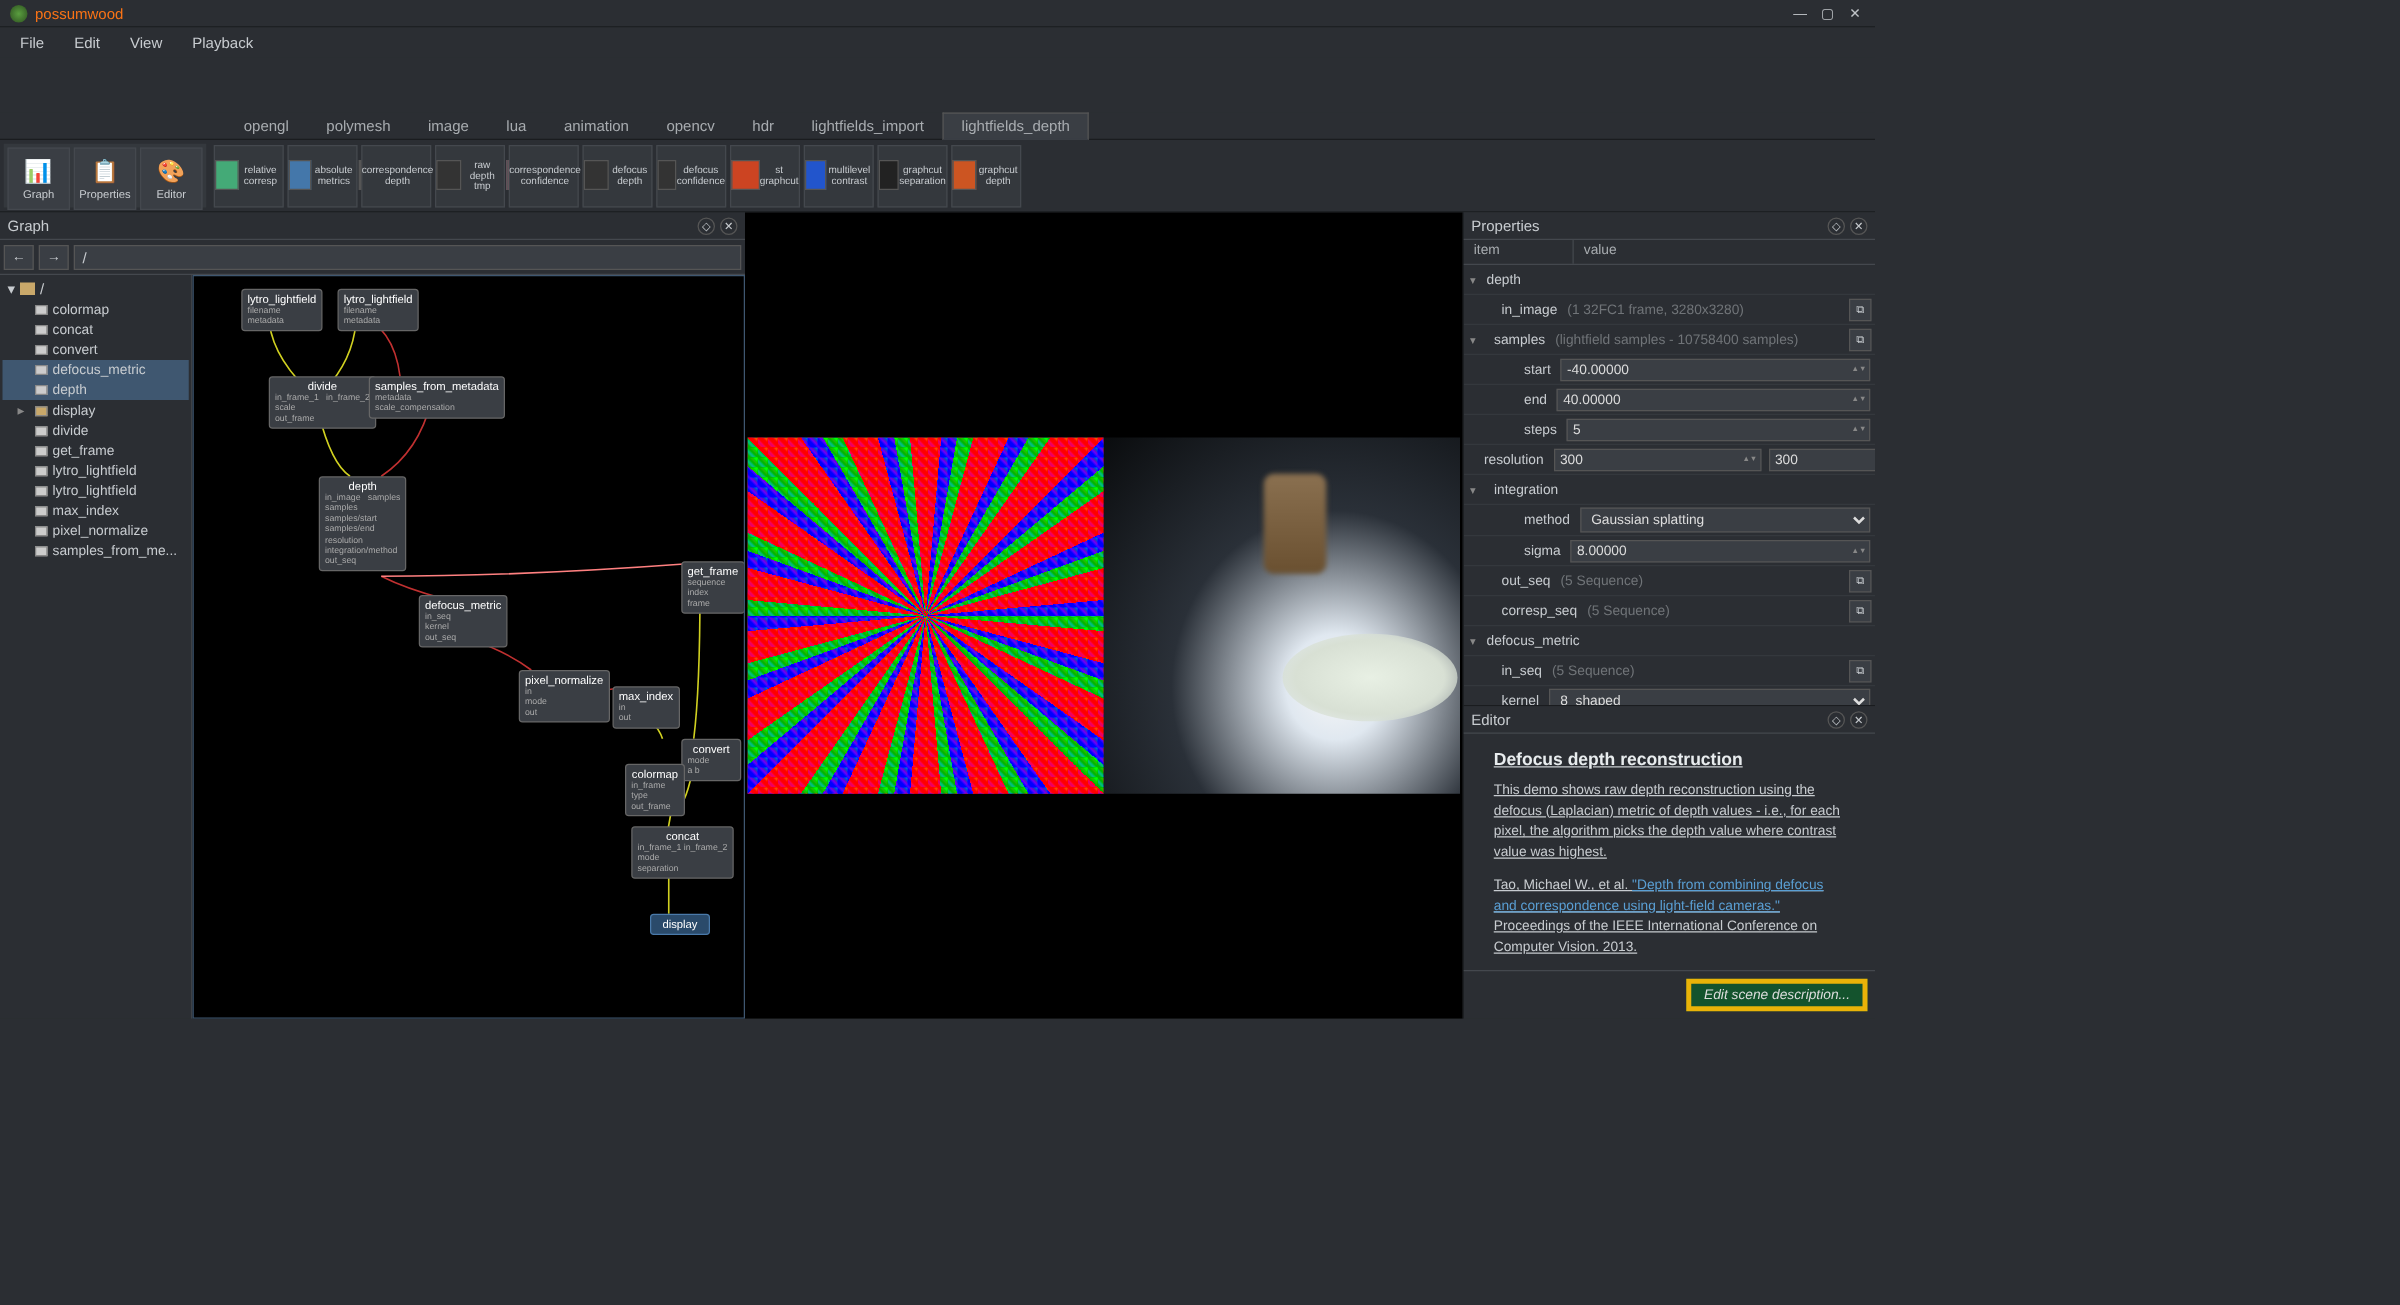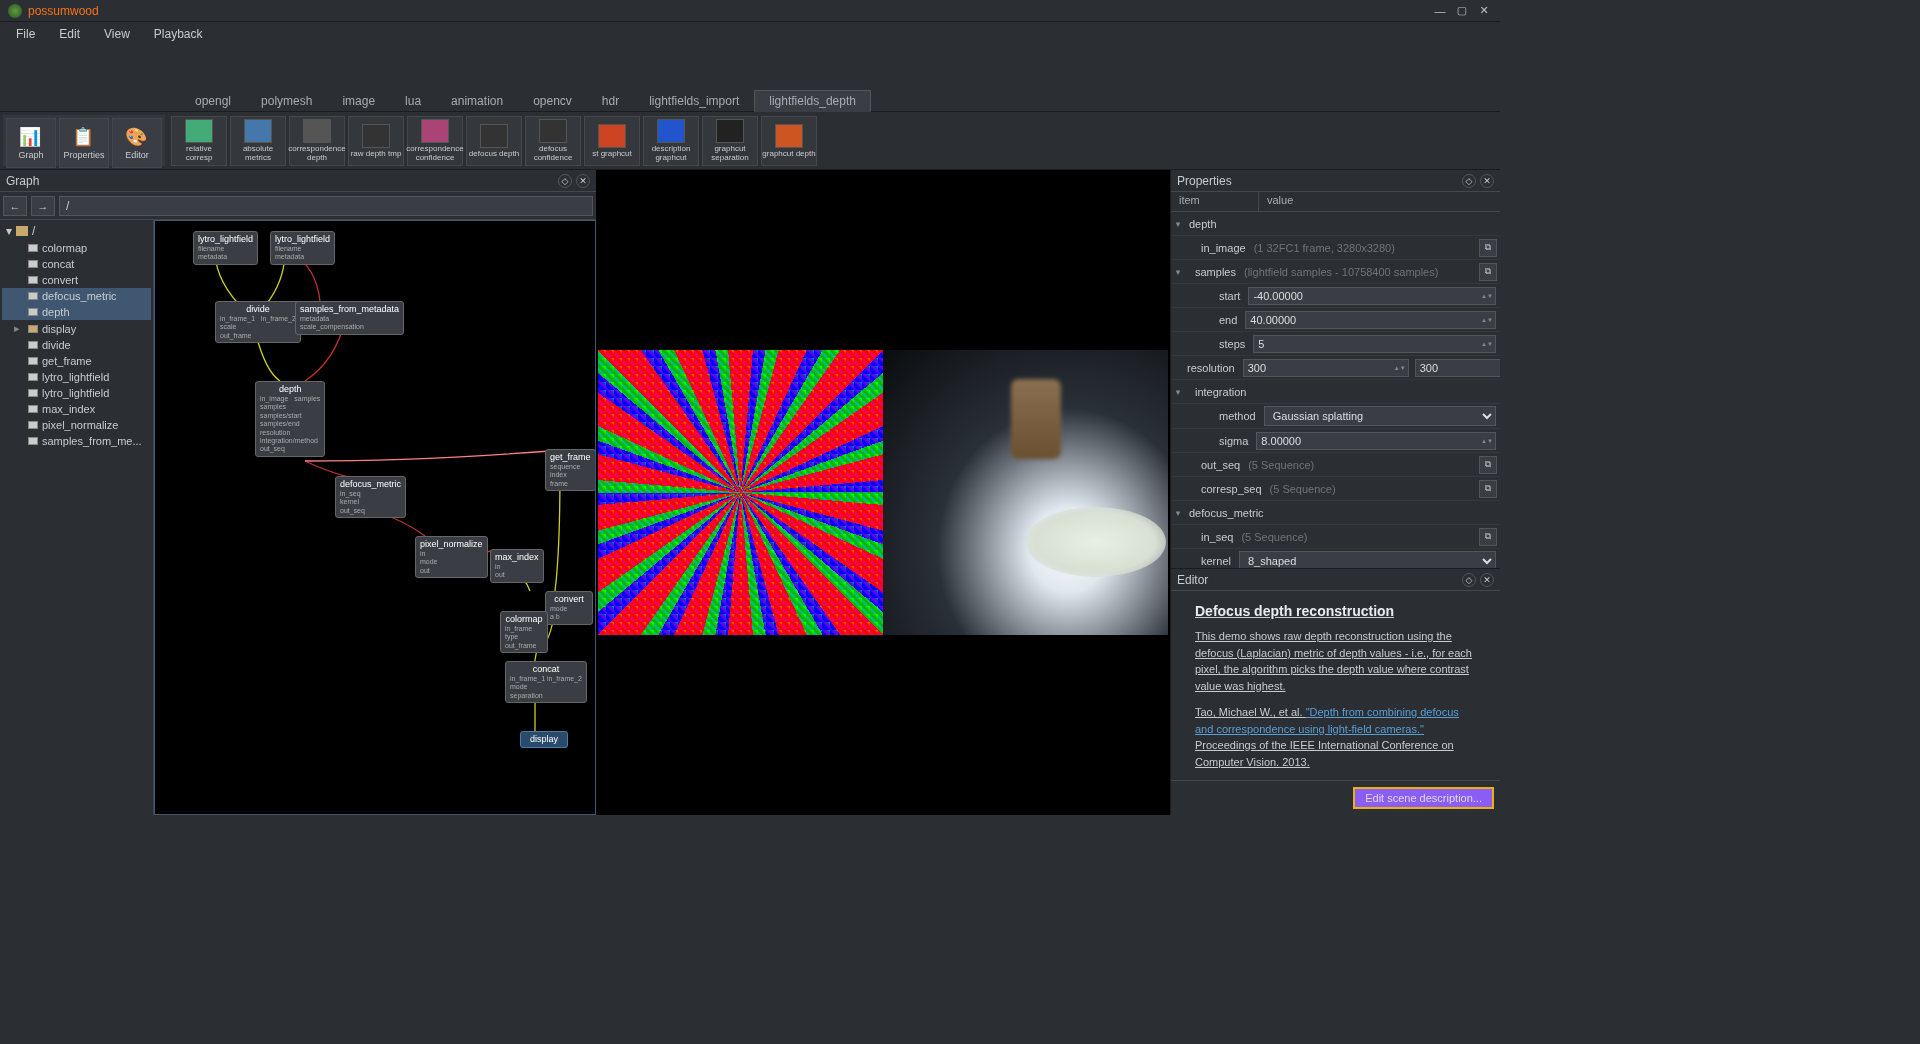--- a/index.html
+++ b/index.html
@@ -12,21 +12,21 @@
 .menubar { height: 24px; background: #2b2e33; display: flex; align-items: center; padding: 0 4px; }
 .menu-item { padding: 3px 12px; color: #c8ccd0; cursor: pointer; font-size: 12px; }
 .tabbar { height: 22px; display: flex; align-items: center; border-bottom: 1px solid #1a1c1f; padding-left: 180px; background: #2b2e33; margin-top: 44px; }
 .tab { padding: 3px 14px; color: #a8acb0; cursor: pointer; font-size: 12px; border: 1px solid transparent; }
 .tab.active { background: #3a3e44; border-color: #555; border-bottom: 1px solid #3a3e44; }
 .toolbar-row { height: 58px; display: flex; background: #2b2e33; border-bottom: 1px solid #1a1c1f; }
 .mode-btns { display: flex; gap: 3px; padding: 3px; background: #34383d; margin: 3px; }
 .mode-btn { width: 50px; height: 50px; background: #3a3e44; display: flex; flex-direction: column; align-items: center; justify-content: center; font-size: 9px; cursor: pointer; border: 1px solid #44484e; }
 .mode-btn .icn { font-size: 18px; margin-bottom: 2px; }
 .tool-btns { display: flex; gap: 3px; padding: 4px 3px; }
-.tool-btn { width: 56px; height: 50px; background: #34383d; display: flex; flex-direction: column; align-items: center; justify-content: center; font-size: 8px; cursor: pointer; border: 1px solid #44484e; text-align: center; line-height: 1.1; }
+.tool-btn { width: 56px; height: 50px; background: #34383d; display: flex; flex-direction: row; align-items: center; justify-content: center; font-size: 8px; cursor: pointer; border: 1px solid #44484e; text-align: center; line-height: 1.1; }
 .tool-btn .thumb { width: 28px; height: 24px; margin-bottom: 2px; border: 1px solid #555; }
 .main { flex: 1; display: flex; min-height: 0; }
 .left { width: 596px; display: flex; flex-direction: column; }
 .panel-hdr { height: 22px; background: #2b2e33; border-bottom: 1px solid #44484e; display: flex; align-items: center; padding: 0 6px; font-size: 12px; }
 .panel-hdr-btns { margin-left: auto; display: flex; gap: 4px; }
 .panel-hdr-btn { width: 14px; height: 14px; border: 1px solid #555; border-radius: 7px; display: flex; align-items: center; justify-content: center; cursor: pointer; font-size: 9px; }
 .navbar { height: 28px; background: #2b2e33; display: flex; align-items: center; padding: 3px; gap: 4px; border-bottom: 1px solid #44484e; }
 .nav-btn { width: 24px; height: 20px; background: #3a3e44; border: 1px solid #555; display: flex; align-items: center; justify-content: center; cursor: pointer; font-size: 11px; }
 .breadcrumb { flex: 1; height: 20px; border: 1px solid #555; background: #3a3e44; display: flex; align-items: center; padding: 0 6px; }
 .graph-body { flex: 1; display: flex; min-height: 0; }
@@ -68,21 +68,21 @@
 .spin .arrows { width: 14px; display: flex; flex-direction: column; font-size: 6px; color: #888; cursor: pointer; }
 .link-btn { width: 18px; height: 18px; border: 1px solid #555; background: #3a3e44; display: flex; align-items: center; justify-content: center; margin-left: auto; margin-right: 3px; cursor: pointer; font-size: 9px; }
 .readonly { color: #707478; font-size: 11px; }
 .res-inputs { display: flex; gap: 6px; }
 .res-inputs .spin { flex: 1; }
 .editor-panel { display: flex; flex-direction: column; border-top: 1px solid #1a1c1f; }
 .editor-body { padding: 10px 24px; font-size: 11px; line-height: 1.5; text-decoration: underline; }
 .editor-body h3 { font-size: 14px; color: #e8ecee; margin-bottom: 6px; font-weight: 600; }
 .editor-body a { color: #5a9fd4; text-decoration: underline; }
 .editor-footer { padding: 6px; display: flex; justify-content: flex-end; border-top: 1px solid #44484e; }
-.btn { background: #8b5cf6; border: 2px solid #eab308; color: #ddd; padding: 3px 10px; font-size: 11px; cursor: pointer; }
+.btn { background: #14532d; border: 4px solid #eab308; color: #ddd; padding: 3px 10px; font-size: 11px; cursor: pointer; font-style: italic; }
 </style>
 </head>
 <body>
 
 <div class="window">
   <div class="titlebar">
     <div class="titlebar-icon"></div>
     <div class="titlebar-title">possumwood</div>
     <div class="titlebar-btn">—</div>
     <div class="titlebar-btn">▢</div>
@@ -151,21 +151,21 @@
         <div class="tool-btn">
           <div class="thumb" style="background:#333"></div>
           <span>defocus confidence</span>
         </div>
         <div class="tool-btn">
           <div class="thumb" style="background:#c42"></div>
           <span>st graphcut</span>
         </div>
         <div class="tool-btn">
           <div class="thumb" style="background:#25c"></div>
-          <span>description graphcut</span>
+          <span>multilevel contrast</span>
         </div>
         <div class="tool-btn">
           <div class="thumb" style="background:#222"></div>
           <span>graphcut separation</span>
         </div>
         <div class="tool-btn">
           <div class="thumb" style="background:#c52"></div>
           <span>graphcut depth</span>
         </div>
       </div>

